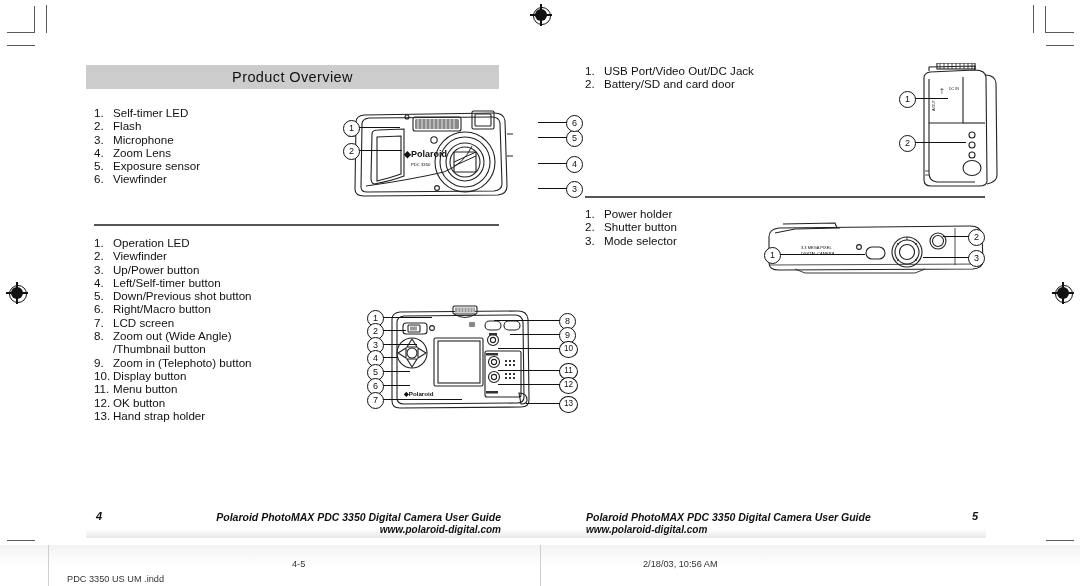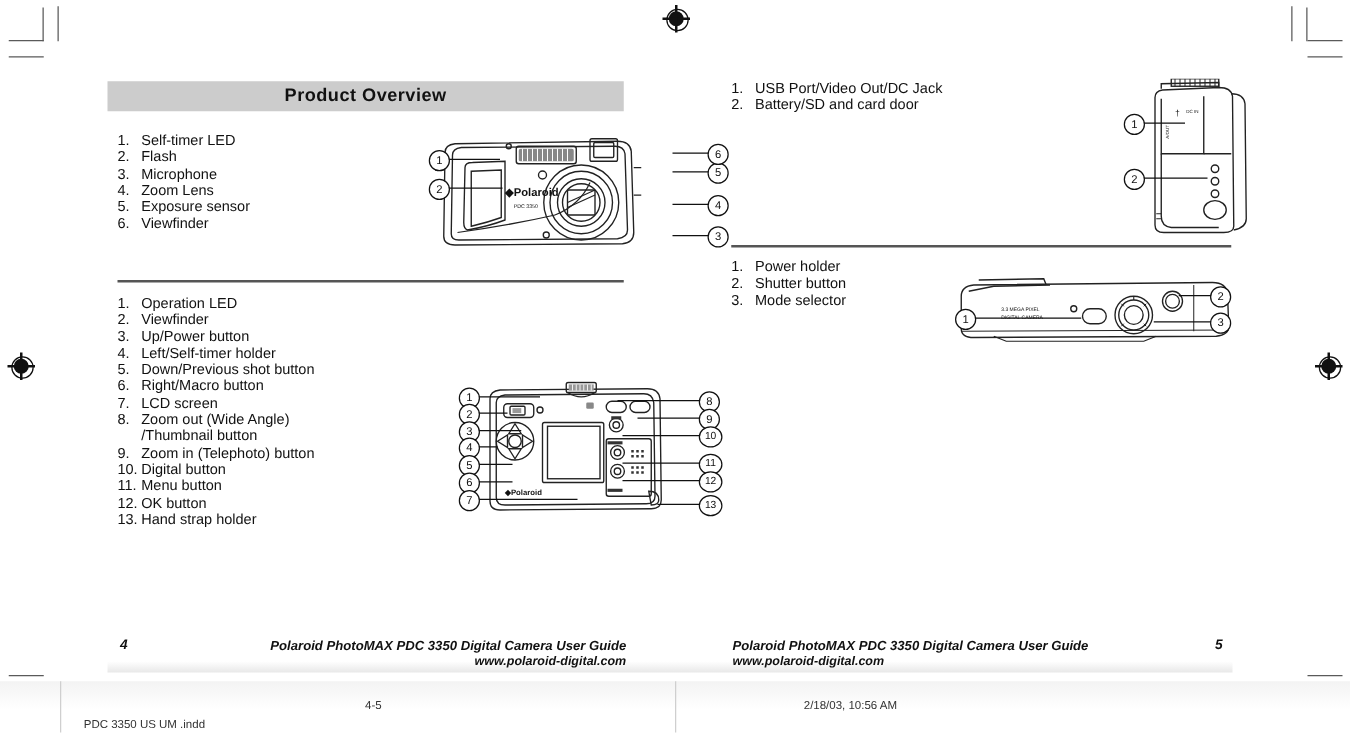--- a/index.html
+++ b/index.html
@@ -23,21 +23,21 @@
   
   .col{position:absolute;top:0;height:586px;}
   .col-left{left:86px;width:415px;}
   .col-right{left:585px;width:400px;}
 
   .titlebar{
     position:absolute;left:0;top:65px;width:413px;height:24px;
     background:#cccccc;display:flex;align-items:center;justify-content:center;
   }
   .titlebar span{
-    font-size:14.5px;font-weight:bold;color:#111;letter-spacing:.4px;
+    font-size:14.5px;font-weight:normal;color:#111;letter-spacing:.4px;
   }
 
   .rule{position:absolute;height:1.6px;background:#555;}
 
   ol.callouts{list-style:none;margin:0;padding:0;position:absolute;}
   ol.callouts li{
     font-size:11.6px;color:#111;line-height:13.3px;
     display:flex;white-space:nowrap;
   }
   ol.callouts li .num{display:inline-block;width:19px;flex:0 0 19px;}
@@ -215,21 +215,21 @@
         <li>
           <span class="num">2.</span>
           <span>Viewfinder</span>
         </li>
         <li>
           <span class="num">3.</span>
           <span>Up/Power button</span>
         </li>
         <li>
           <span class="num">4.</span>
-          <span>Left/Self-timer holder</span>
+          <span>Left/Self-timer button</span>
         </li>
         <li>
           <span class="num">5.</span>
           <span>Down/Previous shot button</span>
         </li>
         <li>
           <span class="num">6.</span>
           <span>Right/Macro button</span>
         </li>
         <li>
@@ -243,21 +243,21 @@
         <li class="cont">
           <span class="num"></span>
           <span>/Thumbnail button</span>
         </li>
         <li>
           <span class="num">9.</span>
           <span>Zoom in (Telephoto) button</span>
         </li>
         <li>
           <span class="num">10.</span>
-          <span>Digital button</span>
+          <span>Display button</span>
         </li>
         <li>
           <span class="num">11.</span>
           <span>Menu button</span>
         </li>
         <li>
           <span class="num">12.</span>
           <span>OK button</span>
         </li>
         <li>

